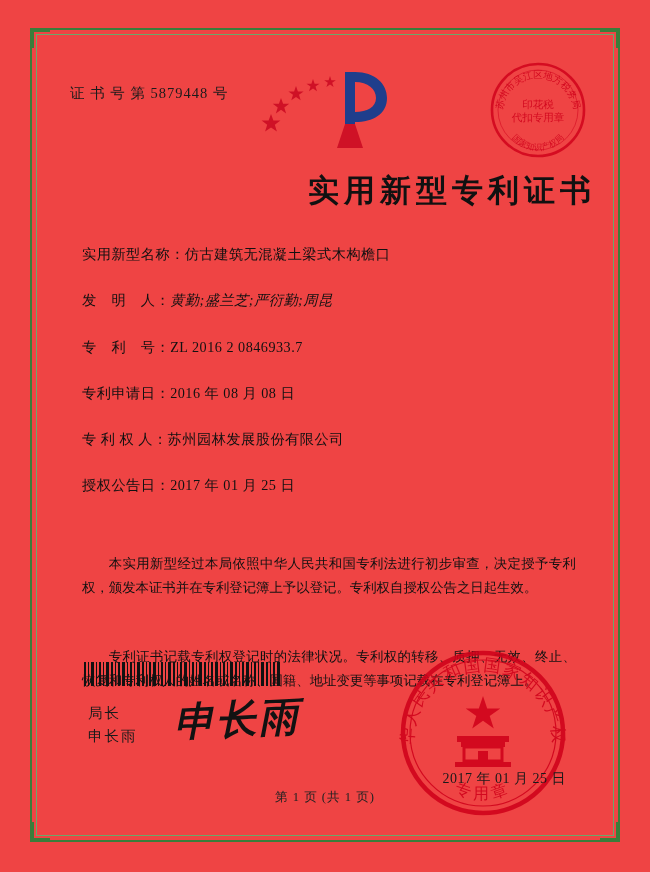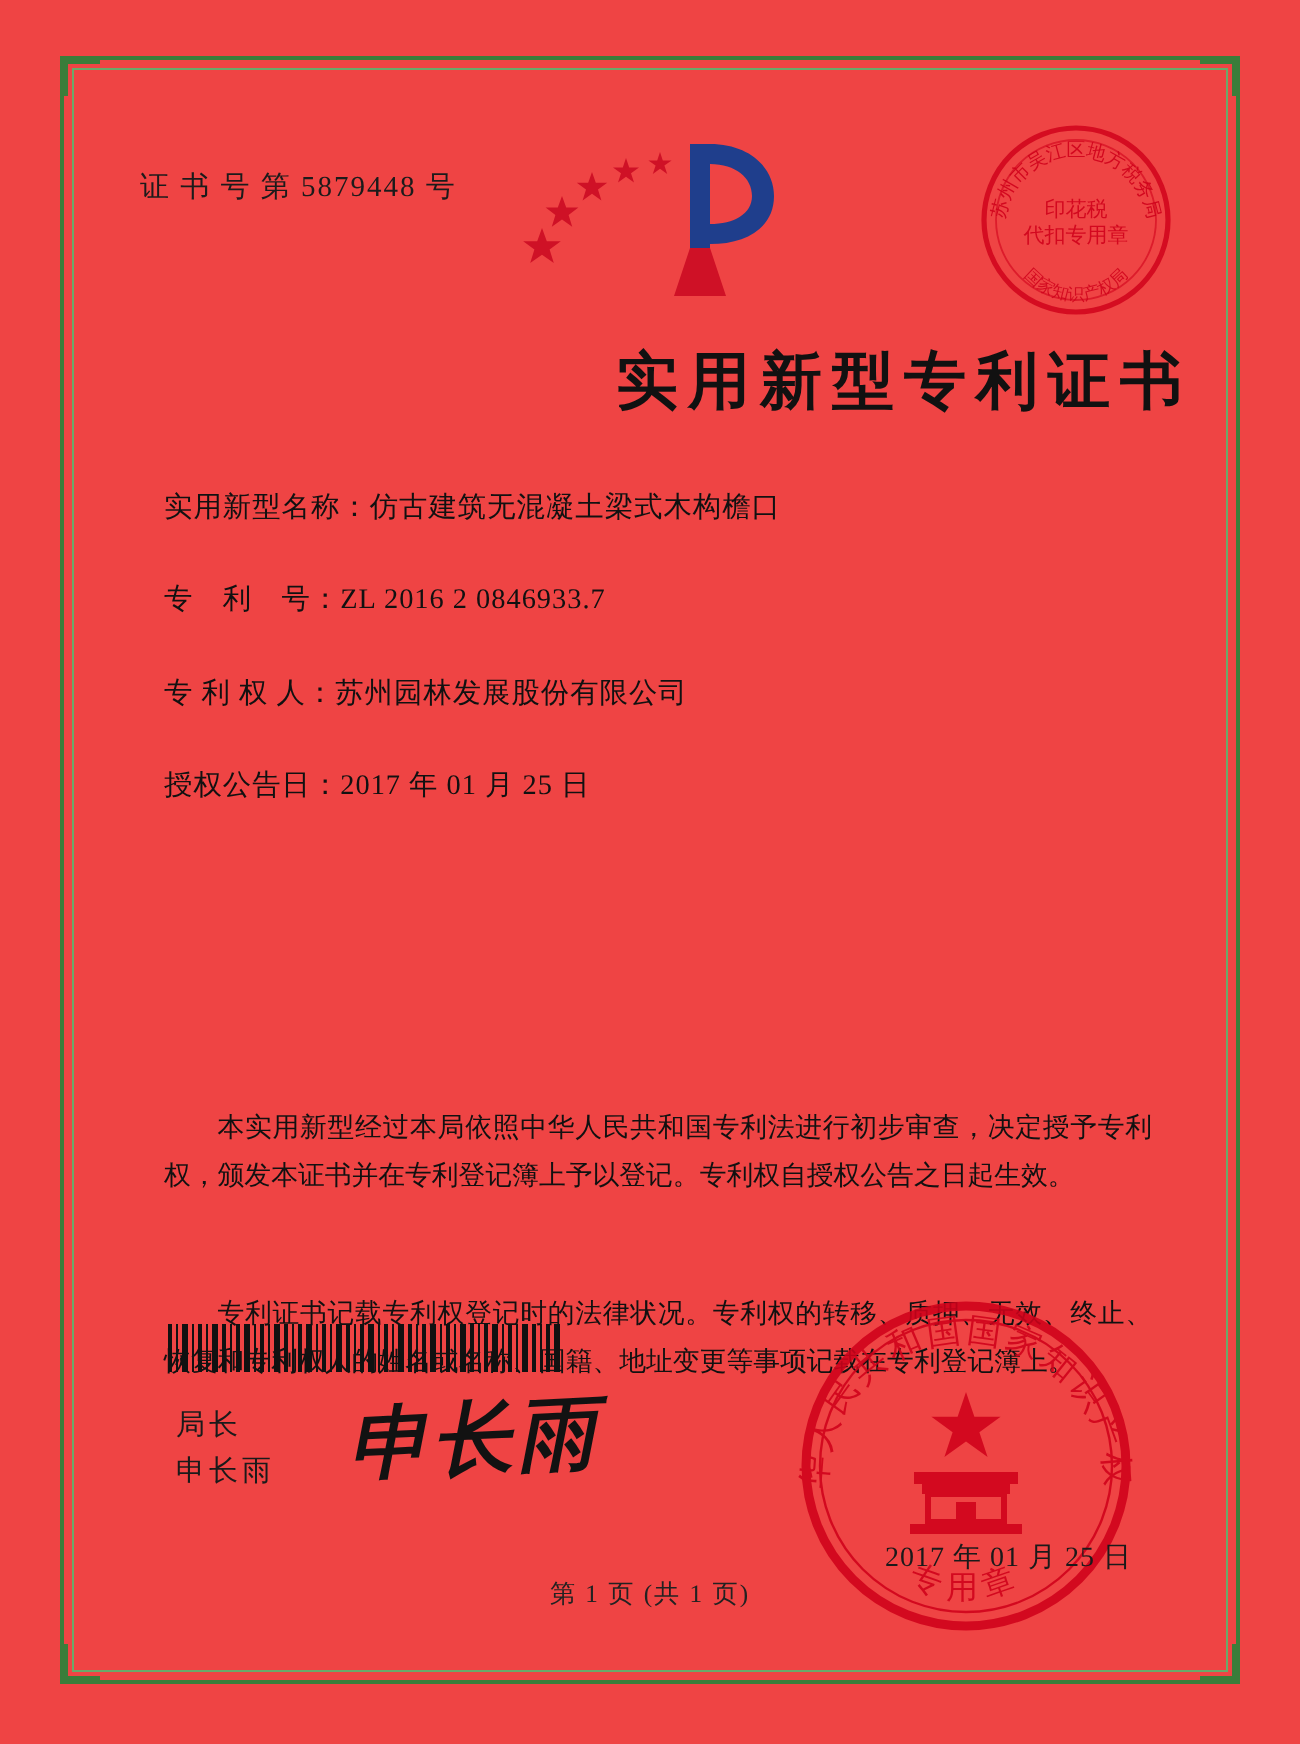--- a/index.html
+++ b/index.html
@@ -254,21 +254,27 @@
       </svg>
     </div>
 
     <div class="doc-title">实用新型专利证书</div>
 
     <div class="fields">
       <div class="field-row">
         <span class="field-label">实用新型名称：</span><span class="field-value">仿古建筑无混凝土梁式木构檐口</span>
       </div>
       <div class="field-row">
+        <span class="field-label">发　明　人：</span><span class="field-value italic">黄勤;盛兰芝;严衍勤;周昆</span>
+      </div>
+      <div class="field-row">
         <span class="field-label">专　利　号：</span><span class="field-value">ZL 2016 2 0846933.7</span>
+      </div>
+      <div class="field-row">
+        <span class="field-label">专利申请日：</span><span class="field-value">2016 年 08 月 08 日</span>
       </div>
       <div class="field-row">
         <span class="field-label">专 利 权 人：</span><span class="field-value">苏州园林发展股份有限公司</span>
       </div>
       <div class="field-row">
         <span class="field-label">授权公告日：</span><span class="field-value">2017 年 01 月 25 日</span>
       </div>
     </div>
 
     <div class="paras">

